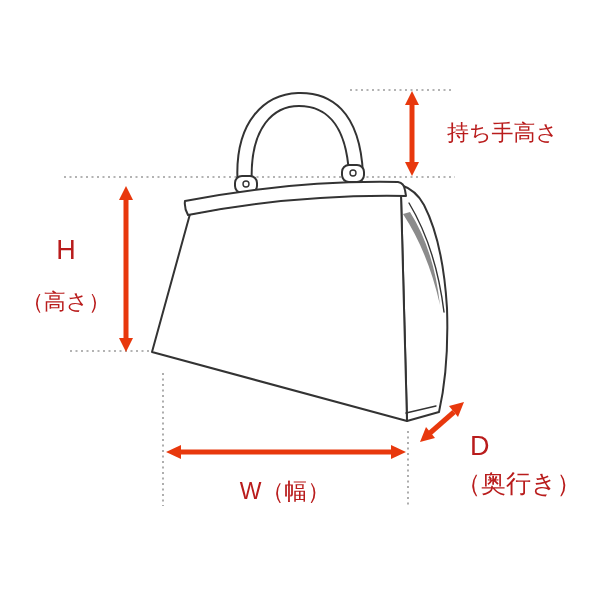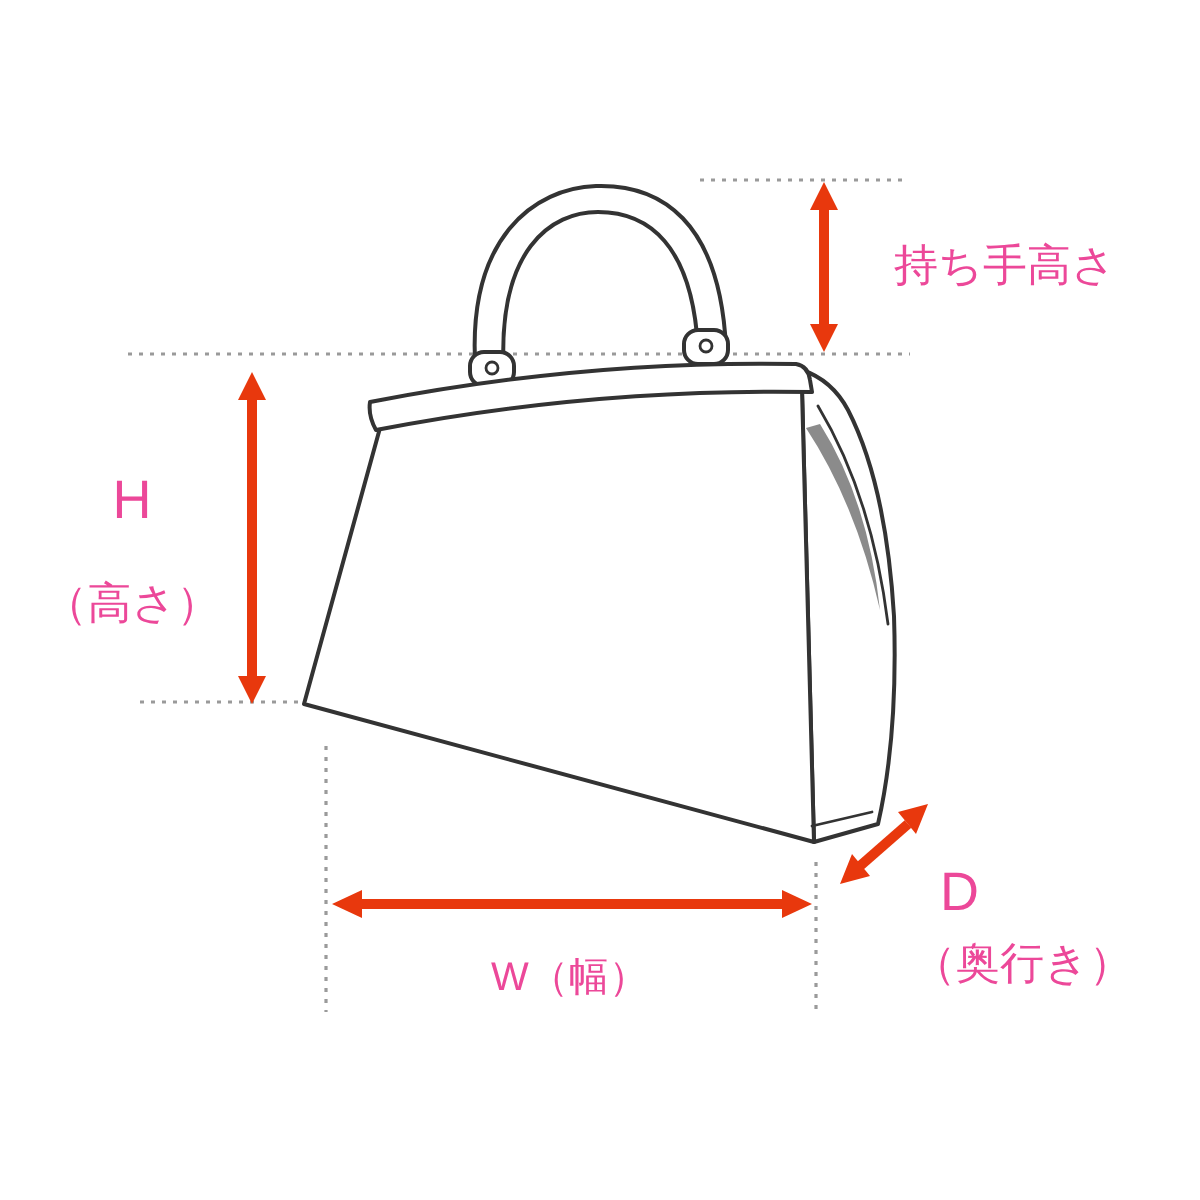--- a/index.html
+++ b/index.html
@@ -13,29 +13,29 @@
   body{margin:0;background:var(--bg);font-family:"Liberation Sans",sans-serif;}
   .stage{position:relative;width:600px;height:600px;background:var(--bg);overflow:hidden;}
   svg.draw{position:absolute;left:0;top:0;}
   .guide{stroke:var(--guide);stroke-width:1.6;stroke-dasharray:2 3.5;fill:none;}
   .outline{fill:#ffffff;stroke:var(--outline);stroke-width:2;stroke-linejoin:round;stroke-linecap:round;}
   .stroke-only{fill:none;stroke:var(--outline);stroke-width:2;stroke-linecap:round;}
   .thin{stroke-width:1.4;}
   .shade{fill:var(--shade);stroke:none;opacity:.85;}
   .arrow-line{stroke:var(--accent);stroke-width:5;fill:none;}
   .arrow-head{fill:var(--accent);stroke:none;}
-  .label{position:absolute;color:#ec4899;line-height:1.25;white-space:nowrap;}
+  .label{position:absolute;color:#b91c1c;line-height:1.25;white-space:nowrap;}
   .lbl-handle{left:447px;top:119px;font-size:22px;}
   .lbl-h{left:18px;top:234px;width:96px;text-align:center;}
   .lbl-h .letter{font-size:27px;}
   .lbl-h .name{font-size:22px;margin-top:20px;}
-  .lbl-w{left:222px;top:477px;width:126px;text-align:center;font-size:20px;}
+  .lbl-w{left:222px;top:477px;width:126px;text-align:center;font-size:23px;}
   .lbl-d{left:456px;top:430px;}
   .lbl-d .letter{font-size:27px;margin-left:14px;}
-  .lbl-d .name{font-size:22px;margin-top:4px;}
+  .lbl-d .name{font-size:25px;margin-top:4px;}
 </style>
 </head>
 <body>
 
 <div class="stage">
 
   <svg class="draw" width="600" height="600" viewBox="0 0 600 600">
 
     <g>
       <path class="guide" d="M 350 90 L 453 90"></path>

